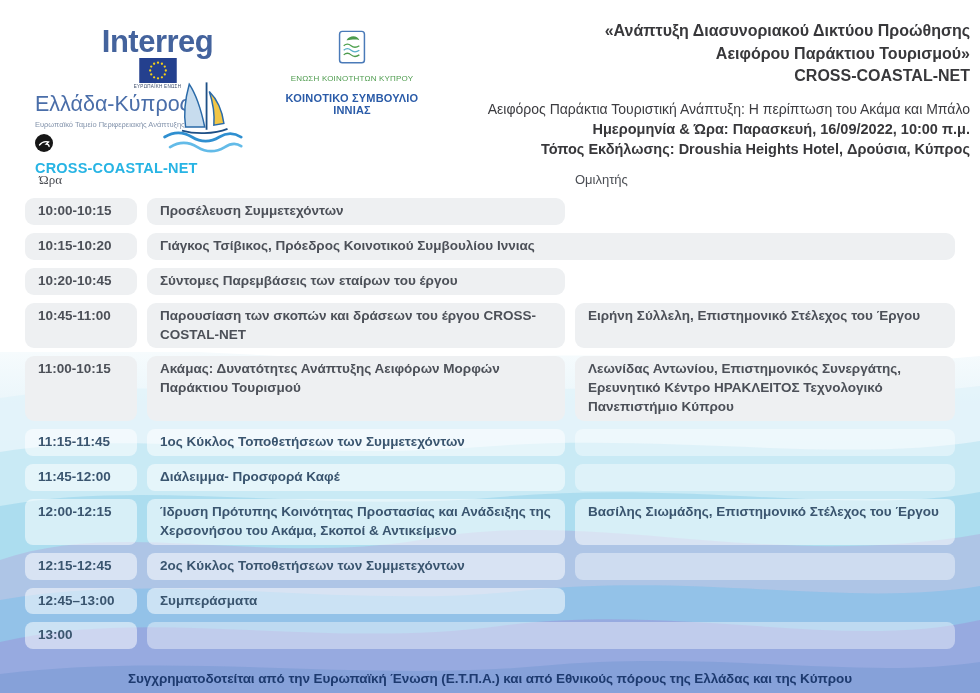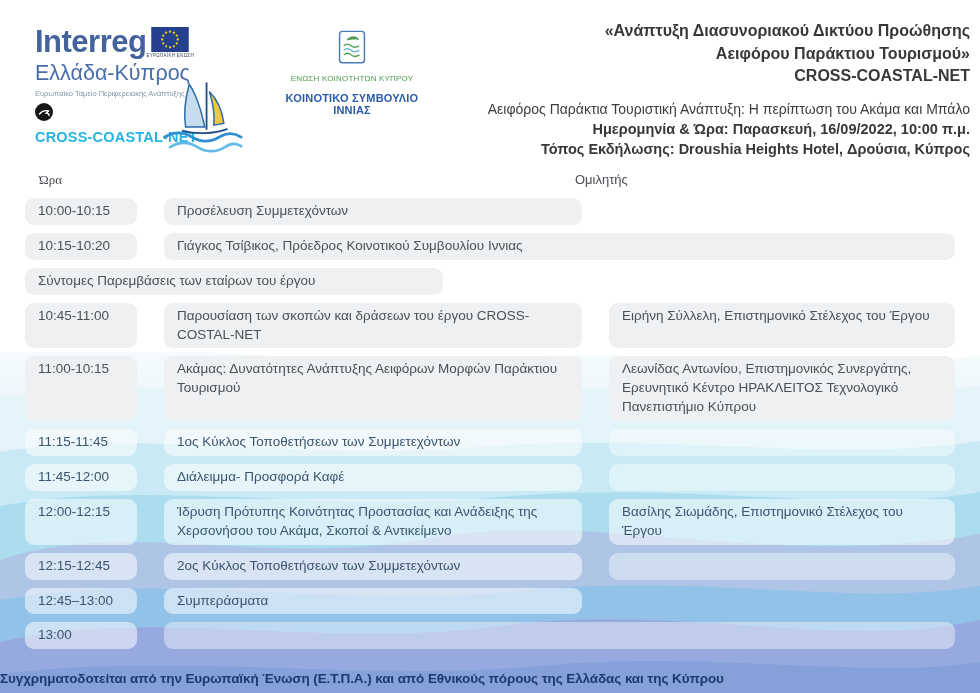--- a/index.html
+++ b/index.html
@@ -4,21 +4,21 @@
 <style>
   html,body { margin:0; padding:0; }
   body { font-family:"Liberation Sans", sans-serif; }
   .page { position:relative; width:980px; height:693px; background:#ffffff; overflow:hidden; }
   .bg-waves { position:absolute; left:0; top:0; z-index:0; }
 
   
   .hdr { position:absolute; z-index:2; }
 
   .logo-interreg { left:35px; top:26px; width:245px; }
-  .interreg-top { display:flex; align-items:flex-start; gap:0; }
+  .interreg-top { display:flex; align-items:center; gap:0;flex-direction:column; }
   .interreg-word { font-size:31px; font-weight:bold; color:#44639d; letter-spacing:-0.5px; line-height:1; }
   .eu-flag-block { display:flex; flex-direction:column; align-items:center; margin-top:1px; }
   .eu-label { font-size:4.5px; color:#3a4a6a; margin-top:1px; letter-spacing:0.3px; }
   .program-name { font-size:21.5px; color:#4a6ea9; margin-top:4px; line-height:1.05; }
   .fund-name { font-size:7.5px; color:#8494ac; margin-top:4px; }
   .ccn-icon { margin-top:5px; }
   .ccn-name { font-size:14.5px; font-weight:bold; color:#27b4e4; margin-top:4px; letter-spacing:0.2px; }
   .boat { position:absolute; left:126px; top:48px; }
 
   .logo-innias { left:268px; top:30px; width:168px; text-align:center; }
@@ -29,32 +29,32 @@
   .title-line { font-size:16px; font-weight:bold; line-height:1.42; }
   .subtitle { font-size:14px; margin-top:13px; white-space:nowrap; color:#3c3c40; }
   .meta-line { font-size:14.5px; font-weight:bold; margin-top:4px; white-space:nowrap; }
 
   
   .agenda { position:absolute; left:25px; top:172px; width:930px; z-index:2; }
   .agenda-head { position:relative; height:17px; margin-bottom:9px; font-size:13px; color:#4a4d53; }
   .head-time { position:absolute; left:14px; top:0;font-family:Liberation Serif, serif; }
   .head-speaker { position:absolute; left:550px; top:0; }
 
-  .agenda-row { display:flex; gap:27px; align-items:stretch; margin-bottom:8px; }
+  .agenda-row { display:flex; gap:10px; align-items:stretch; margin-bottom:8px;font-weight:bold; }
   .cell { border-radius:9px; padding:4px 13px; font-size:13.5px; line-height:1.4; box-sizing:border-box; }
   .time-cell { width:112px; flex:none; }
   .topic-cell { width:418px; flex:none; }
   .speaker-cell { flex:1; }
   .zone-light .cell { background:#eef0f2; color:#4c5058; }
   .zone-light .cell.empty { background:transparent; }
-  .zone-blue .cell { background:rgba(255,255,255,0.52); color:#3a556f; }
+  .zone-blue .cell { background:rgba(255,255,255,0.52); color:#3a556f;border-radius:8px; }
   .zone-blue .cell.empty { background:rgba(255,255,255,0.40); }
 
   
-  .footer { position:absolute; left:0; bottom:7px; width:100%; text-align:left;
+  .footer { position:absolute; left:0; bottom:7px; width:100%; text-align:center;
             font-size:13.5px; font-weight:bold; color:#1d3a6f; z-index:2; letter-spacing:-0.1px; }
 </style>
 </head>
 <body>
 
 <div class="page">
 
   <svg class="bg-waves" width="980" height="693" viewBox="0 0 980 693" aria-hidden="true">
     <defs>
       <linearGradient id="g1" x1="0" y1="0" x2="0" y2="1">
@@ -150,20 +150,21 @@
         <div class="agenda-row zone-light">
           <div class="cell time-cell">10:00-10:15</div>
           <div class="cell topic-cell">Προσέλευση Συμμετεχόντων</div>
           <div class="cell speaker-cell empty"></div>
         </div>
         <div class="agenda-row zone-light">
           <div class="cell time-cell">10:15-10:20</div>
           <div class="cell speaker-cell">Γιάγκος Τσίβικος, Πρόεδρος Κοινοτικού Συμβουλίου Ιννιας</div>
         </div>
         <div class="agenda-row zone-light">
+          <div class="cell time-cell">10:20-10:45</div>
           <div class="cell topic-cell">Σύντομες Παρεμβάσεις των εταίρων του έργου</div>
           <div class="cell speaker-cell empty"></div>
         </div>
         <div class="agenda-row zone-light">
           <div class="cell time-cell">10:45-11:00</div>
           <div class="cell topic-cell">Παρουσίαση των σκοπών και δράσεων του έργου CROSS-COSTAL-NET</div>
           <div class="cell speaker-cell">Ειρήνη Σύλλελη, Επιστημονικό Στέλεχος του Έργου</div>
         </div>
         <div class="agenda-row zone-light">
           <div class="cell time-cell">11:00-10:15</div>

